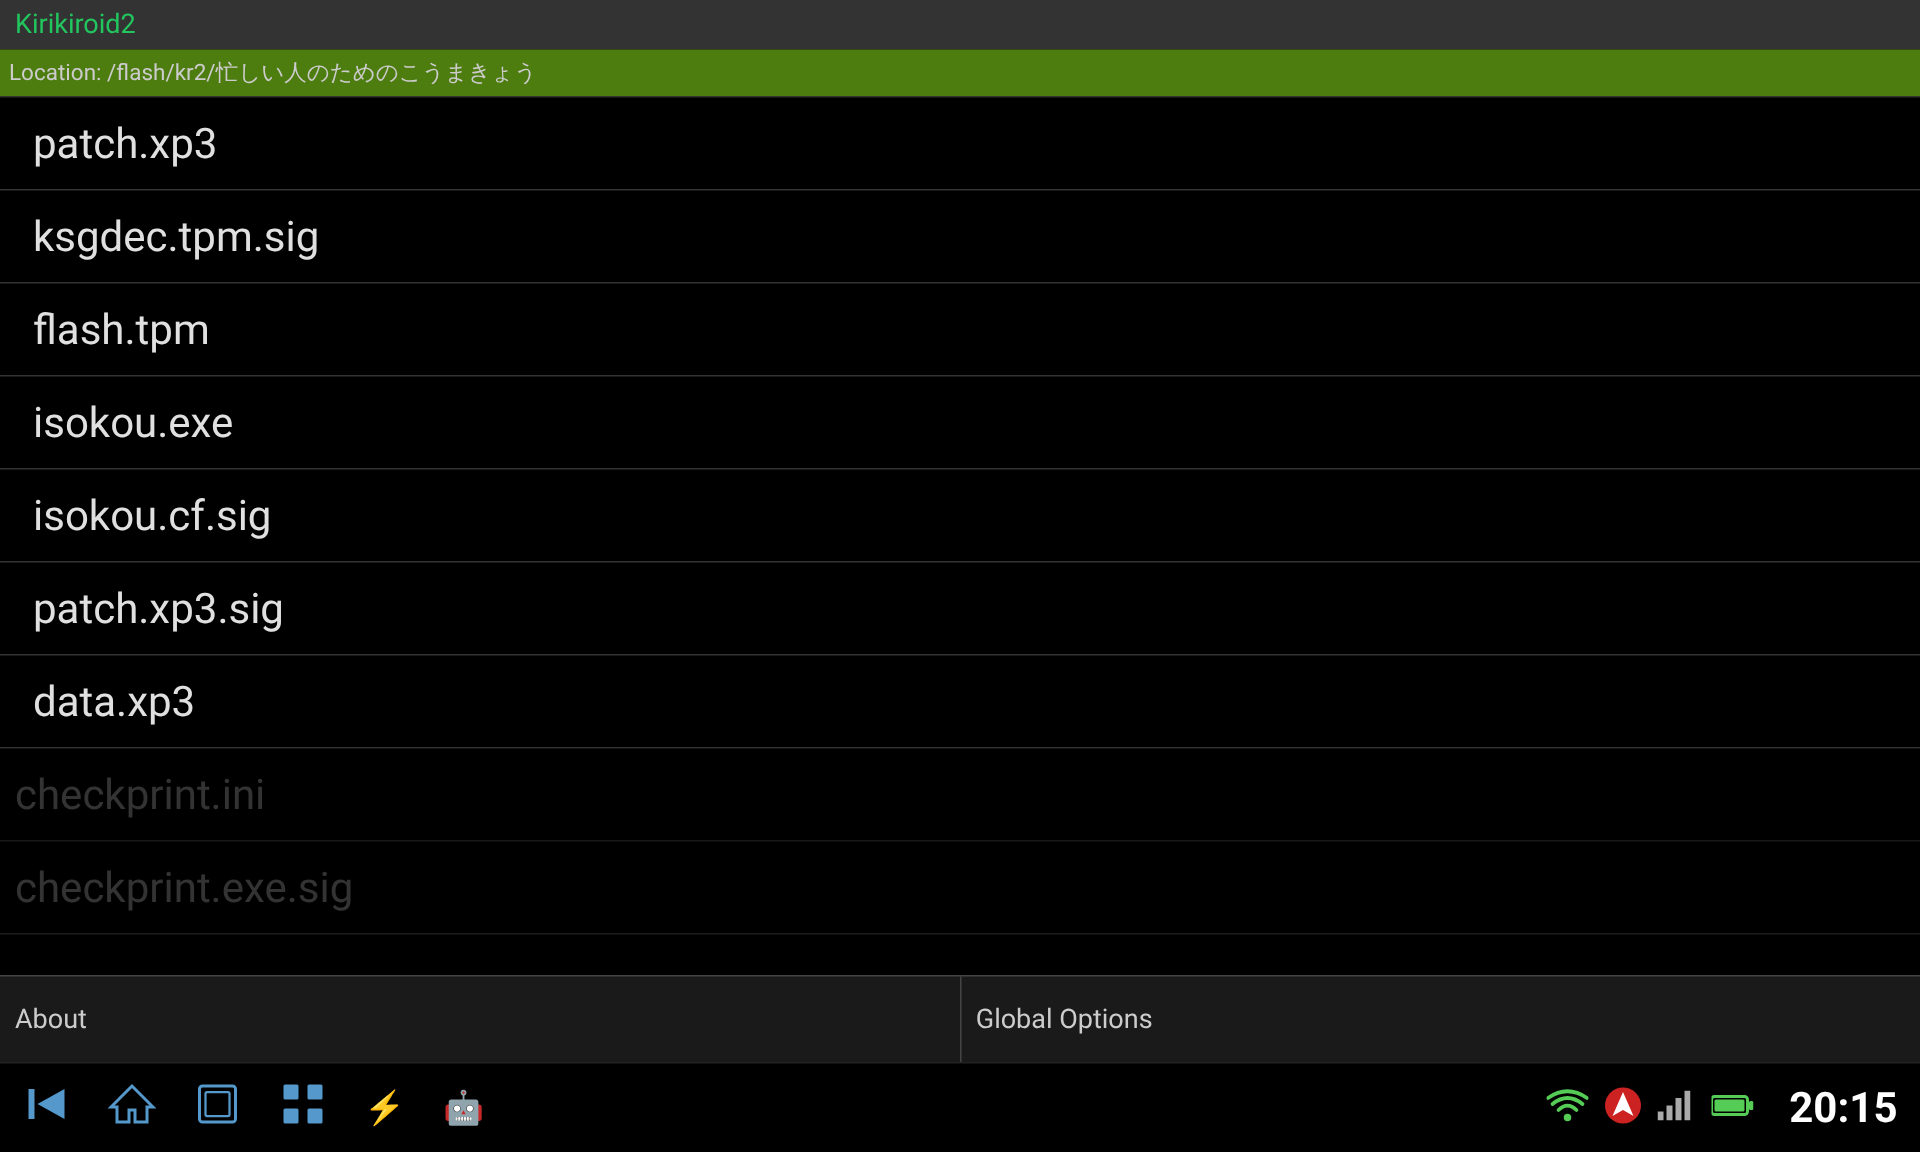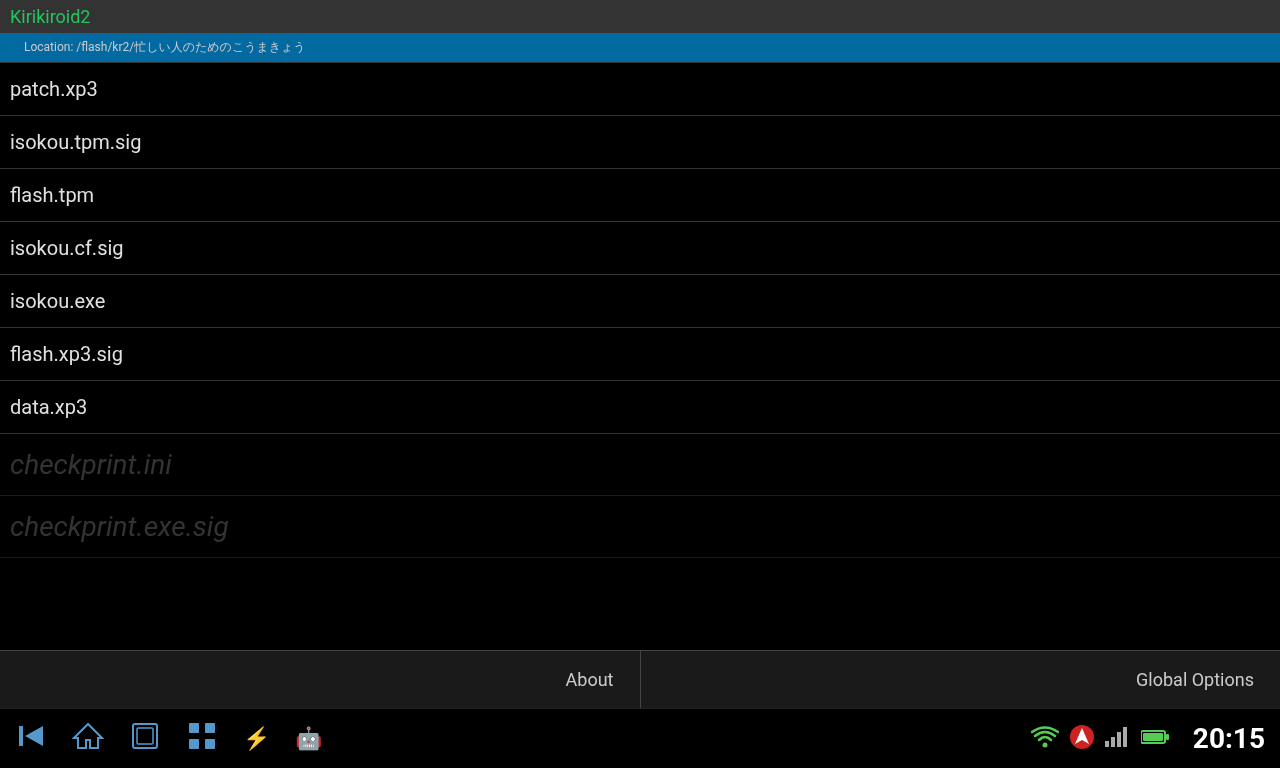--- a/index.html
+++ b/index.html
@@ -23,66 +23,65 @@
     #title-bar {
       background: #333;
       padding: 6px 10px;
       font-size: 18px;
       color: #22c55e;
       flex-shrink: 0;
     }
 
     
     #location-bar {
-      background: #0369a1;
-      padding: 6px 24px;
-      font-size: 12px;
+      background: #4d7c0f;
+      padding: 6px 6px;
+      font-size: 15px;
       color: #ccc;
       border-bottom: 1px solid #333;
       flex-shrink: 0;
     }
 
     
     #file-list {
       flex: 1;
       overflow: hidden;
       background: #000;
       position: relative;
     }
 
     .file-item {
-      padding: 14px 10px;
-      font-size: 20px;
+      padding: 14px 22px;
+      font-size: 28px;
       color: #e0e0e0;
       border-bottom: 1px solid #333;
       cursor: pointer;
     }
 
     
     .file-item-partial {
       padding: 14px 10px;
       font-size: 28px;
       color: #666;
       border-bottom: 1px solid #333;
       overflow: hidden;
-      font-style: italic;
     }
 
     
     #menu-bar {
       display: flex;
       background: #1a1a1a;
       border-top: 1px solid #444;
       flex-shrink: 0;
     }
 
     .menu-button {
       flex: 1;
-      padding: 18px 26px;
-      text-align: right;
+      padding: 18px 10px;
+      text-align: left;
       font-size: 18px;
       color: #ccc;
       cursor: pointer;
       border-right: 1px solid #444;
     }
 
     .menu-button:last-child {
       border-right: none;
     }
 
@@ -153,25 +152,25 @@
 </div>
 
 <div id="location-bar">
   <span>Location: /flash/kr2/忙しい人のためのこうまきょう</span>
 </div>
 
 <div id="file-list">
   <div id="file-items-container">
 
   <div class="file-item">patch.xp3</div>
-      <div class="file-item">isokou.tpm.sig</div>
+      <div class="file-item">ksgdec.tpm.sig</div>
       <div class="file-item">flash.tpm</div>
+      <div class="file-item">isokou.exe</div>
       <div class="file-item">isokou.cf.sig</div>
-      <div class="file-item">isokou.exe</div>
-      <div class="file-item">flash.xp3.sig</div>
+      <div class="file-item">patch.xp3.sig</div>
       <div class="file-item">data.xp3</div>
     </div>
   <div id="partial-items-container">
 
   <div class="file-item-partial">checkprint.ini</div>
       <div class="file-item-partial">checkprint.exe.sig</div>
     </div>
 </div>
 
 <div id="menu-bar">

